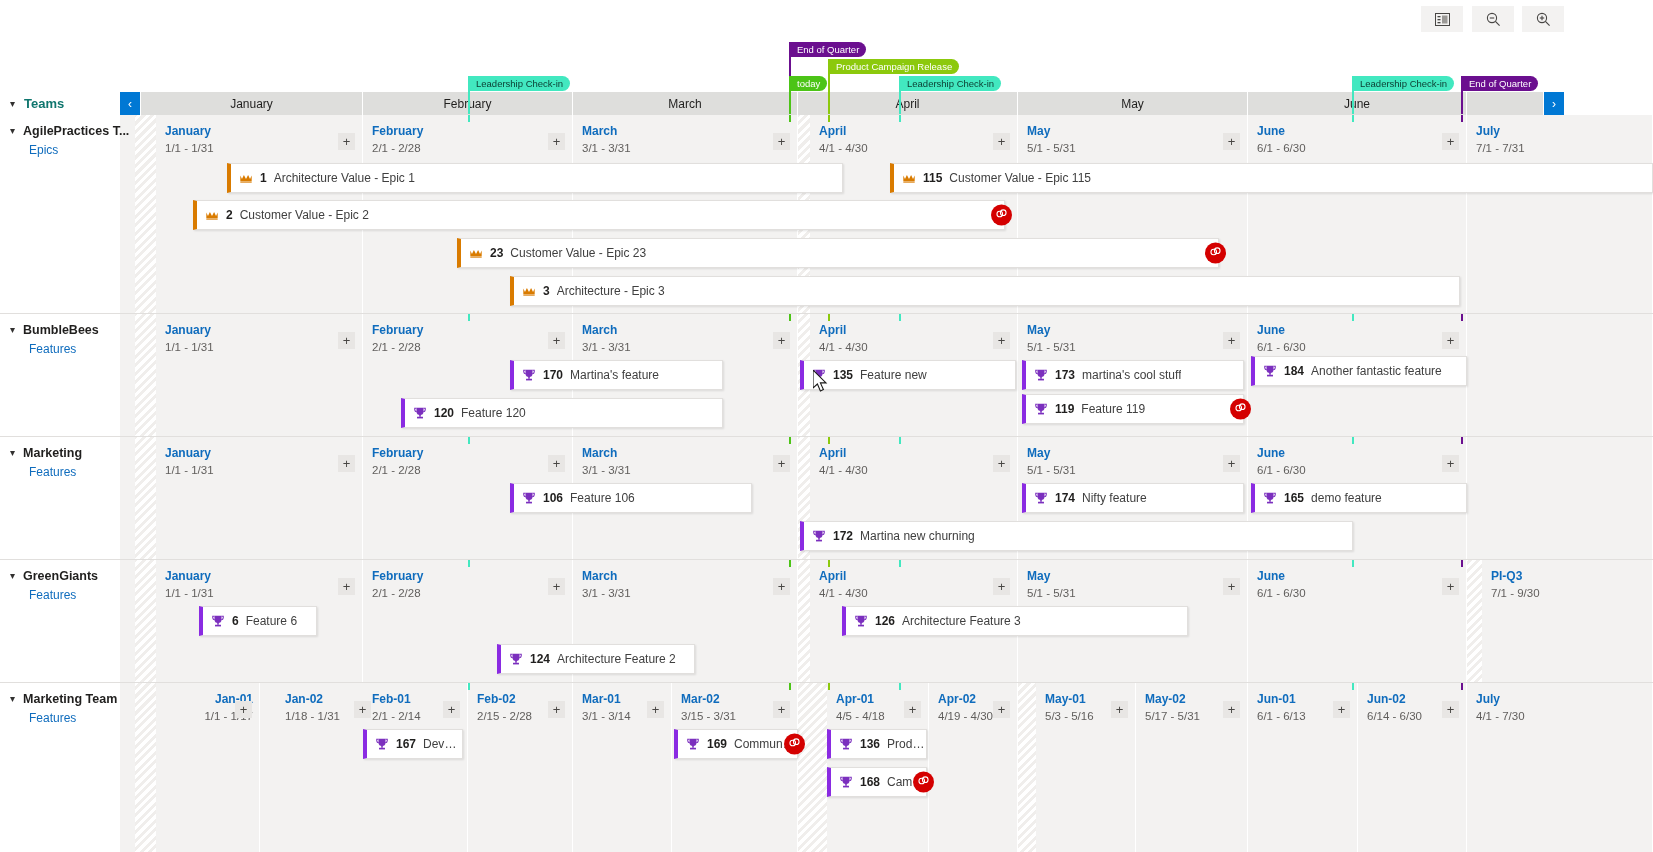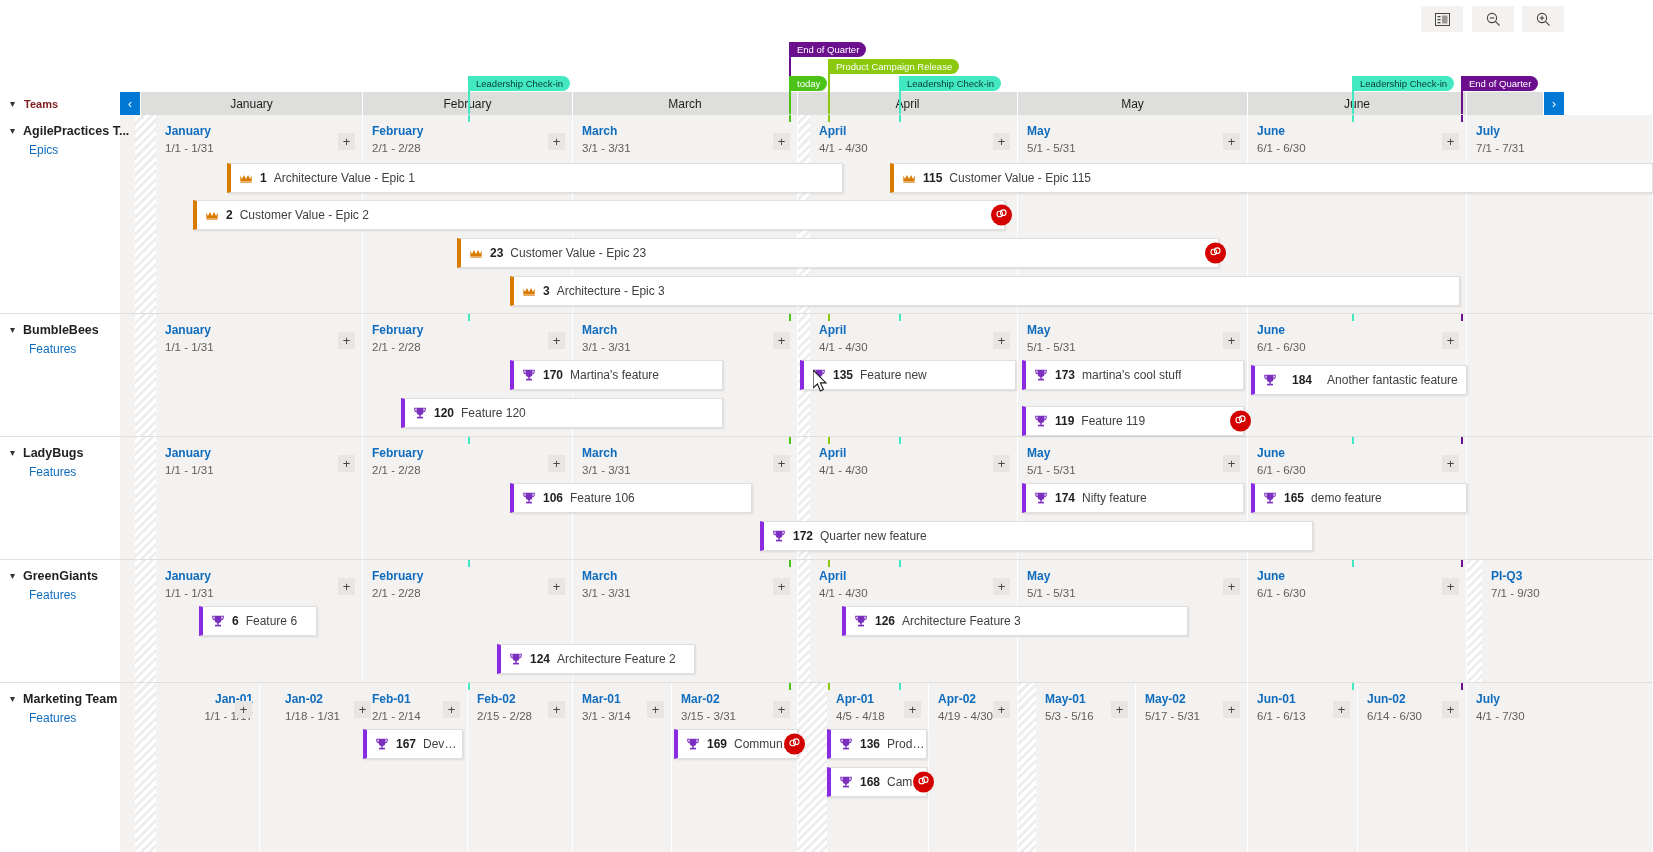--- a/index.html
+++ b/index.html
@@ -48,21 +48,21 @@
     position: absolute; top: 92px; left: 0; width: 1653px; height: 23px;
     background: #ffffff; z-index: 30;
   }
   .teams-cell {
     position: absolute; left: 0; top: 0; width: 120px; height: 23px;
     display: flex; align-items: center; gap: 9px;
     padding-left: 10px;
     background: #ffffff;
   }
   .teams-cell .chev { color: #323130; font-size: 10px; line-height: 1; }
-  .teams-label { font-size: 11px; color: #7f1d1d; font-weight: 600; }
+  .teams-label { font-size: 13px; color: #0f766e; font-weight: 600; }
 
   .nav-arrow {
     position: absolute; top: 0; width: 20px; height: 23px;
     background: #0078d4; color: #ffffff;
     display: flex; align-items: center; justify-content: center;
     font-size: 12px; cursor: pointer; z-index: 45;
   }
   #nav-prev { left: 120px; }
   #nav-next { left: 1544px; }
 
@@ -463,21 +463,21 @@
         <span class="card-icon"><svg viewBox="0 0 16 16" width="14" height="14">
             <path d="M4 2 L12 2 L12 6.2 A4 4 0 0 1 4 6.2 Z" fill="#7b2fbe"></path>
             <path d="M4 2.6 L2 2.6 L2 4.4 A2.4 2.4 0 0 0 4.3 6.6" fill="none" stroke="#7b2fbe" stroke-width="1.2"></path>
             <path d="M12 2.6 L14 2.6 L14 4.4 A2.4 2.4 0 0 1 11.7 6.6" fill="none" stroke="#7b2fbe" stroke-width="1.2"></path>
             <rect x="7.1" y="9.3" width="1.8" height="3" fill="#7b2fbe"></rect>
             <rect x="4.6" y="12.3" width="6.8" height="1.9" fill="#7b2fbe"></rect>
           </svg></span>
         <span class="card-id">173</span>
         <span class="card-title">martina's cool stuff</span>
       </div>
-      <div class="card" style="left: 1251px; width: 216px; top: 51px; border-left-color: rgb(138, 43, 226); gap: 8px;">
+      <div class="card" style="left: 1251px; width: 216px; top: 42px; border-left-color: rgb(138, 43, 226);">
         <span class="card-icon"><svg viewBox="0 0 16 16" width="14" height="14">
             <path d="M4 2 L12 2 L12 6.2 A4 4 0 0 1 4 6.2 Z" fill="#7b2fbe"></path>
             <path d="M4 2.6 L2 2.6 L2 4.4 A2.4 2.4 0 0 0 4.3 6.6" fill="none" stroke="#7b2fbe" stroke-width="1.2"></path>
             <path d="M12 2.6 L14 2.6 L14 4.4 A2.4 2.4 0 0 1 11.7 6.6" fill="none" stroke="#7b2fbe" stroke-width="1.2"></path>
             <rect x="7.1" y="9.3" width="1.8" height="3" fill="#7b2fbe"></rect>
             <rect x="4.6" y="12.3" width="6.8" height="1.9" fill="#7b2fbe"></rect>
           </svg></span>
         <span class="card-id">184</span>
         <span class="card-title">Another fantastic feature</span>
       </div>
@@ -485,21 +485,21 @@
         <span class="card-icon"><svg viewBox="0 0 16 16" width="14" height="14">
             <path d="M4 2 L12 2 L12 6.2 A4 4 0 0 1 4 6.2 Z" fill="#7b2fbe"></path>
             <path d="M4 2.6 L2 2.6 L2 4.4 A2.4 2.4 0 0 0 4.3 6.6" fill="none" stroke="#7b2fbe" stroke-width="1.2"></path>
             <path d="M12 2.6 L14 2.6 L14 4.4 A2.4 2.4 0 0 1 11.7 6.6" fill="none" stroke="#7b2fbe" stroke-width="1.2"></path>
             <rect x="7.1" y="9.3" width="1.8" height="3" fill="#7b2fbe"></rect>
             <rect x="4.6" y="12.3" width="6.8" height="1.9" fill="#7b2fbe"></rect>
           </svg></span>
         <span class="card-id">120</span>
         <span class="card-title">Feature 120</span>
       </div>
-      <div class="card" style="left: 1022px; width: 222px; top: 92px; border-left-color: rgb(138, 43, 226);">
+      <div class="card" style="left: 1022px; width: 222px; top: 80px; border-left-color: rgb(138, 43, 226);">
         <span class="card-icon"><svg viewBox="0 0 16 16" width="14" height="14">
             <path d="M4 2 L12 2 L12 6.2 A4 4 0 0 1 4 6.2 Z" fill="#7b2fbe"></path>
             <path d="M4 2.6 L2 2.6 L2 4.4 A2.4 2.4 0 0 0 4.3 6.6" fill="none" stroke="#7b2fbe" stroke-width="1.2"></path>
             <path d="M12 2.6 L14 2.6 L14 4.4 A2.4 2.4 0 0 1 11.7 6.6" fill="none" stroke="#7b2fbe" stroke-width="1.2"></path>
             <rect x="7.1" y="9.3" width="1.8" height="3" fill="#7b2fbe"></rect>
             <rect x="4.6" y="12.3" width="6.8" height="1.9" fill="#7b2fbe"></rect>
           </svg></span>
         <span class="card-id">119</span>
         <span class="card-title">Feature 119</span>
         <div class="dep-badge" style="left: 204px;">
@@ -507,21 +507,21 @@
               <circle cx="6.6" cy="9" r="3.9" fill="none" stroke="#ffffff" stroke-width="1.5"></circle>
               <circle cx="11.4" cy="7.2" r="3.9" fill="none" stroke="#ffffff" stroke-width="1.5"></circle>
             </svg></span>
         </div>
       </div>
     </div>
     <div class="team-row" style="top: 321px; height: 123px;">
       <div class="row-label">
         <div class="rl-top">
           <span class="chev">▾</span>
-          <span class="rl-team">LadyBugs</span>
+          <span class="rl-team">Marketing</span>
         </div>
         <div class="rl-kind">Features</div>
       </div>
       <div class="lane-area">
         <div class="lane-col" style="left: 15px; width: 228px;">
           <div class="lane-col hatch" style="left: 0px; width: 21px; border-right: none;"></div>
           <div class="lane-head" style="left: 30px;">
             <div class="lane-name">January</div>
             <div class="lane-dates">1/1 - 1/31</div>
           </div>
@@ -603,30 +603,30 @@
         <span class="card-icon"><svg viewBox="0 0 16 16" width="14" height="14">
             <path d="M4 2 L12 2 L12 6.2 A4 4 0 0 1 4 6.2 Z" fill="#7b2fbe"></path>
             <path d="M4 2.6 L2 2.6 L2 4.4 A2.4 2.4 0 0 0 4.3 6.6" fill="none" stroke="#7b2fbe" stroke-width="1.2"></path>
             <path d="M12 2.6 L14 2.6 L14 4.4 A2.4 2.4 0 0 1 11.7 6.6" fill="none" stroke="#7b2fbe" stroke-width="1.2"></path>
             <rect x="7.1" y="9.3" width="1.8" height="3" fill="#7b2fbe"></rect>
             <rect x="4.6" y="12.3" width="6.8" height="1.9" fill="#7b2fbe"></rect>
           </svg></span>
         <span class="card-id">165</span>
         <span class="card-title">demo feature</span>
       </div>
-      <div class="card" style="left: 760px; width: 553px; top: 84px; border-left-color: rgb(138, 43, 226);">
+      <div class="card" style="left: 800px; width: 553px; top: 84px; border-left-color: rgb(138, 43, 226);">
         <span class="card-icon"><svg viewBox="0 0 16 16" width="14" height="14">
             <path d="M4 2 L12 2 L12 6.2 A4 4 0 0 1 4 6.2 Z" fill="#7b2fbe"></path>
             <path d="M4 2.6 L2 2.6 L2 4.4 A2.4 2.4 0 0 0 4.3 6.6" fill="none" stroke="#7b2fbe" stroke-width="1.2"></path>
             <path d="M12 2.6 L14 2.6 L14 4.4 A2.4 2.4 0 0 1 11.7 6.6" fill="none" stroke="#7b2fbe" stroke-width="1.2"></path>
             <rect x="7.1" y="9.3" width="1.8" height="3" fill="#7b2fbe"></rect>
             <rect x="4.6" y="12.3" width="6.8" height="1.9" fill="#7b2fbe"></rect>
           </svg></span>
         <span class="card-id">172</span>
-        <span class="card-title">Quarter new feature</span>
+        <span class="card-title">Martina new churning</span>
       </div>
     </div>
     <div class="team-row" style="top: 444px; height: 123px;">
       <div class="row-label">
         <div class="rl-top">
           <span class="chev">▾</span>
           <span class="rl-team">GreenGiants</span>
         </div>
         <div class="rl-kind">Features</div>
       </div>

